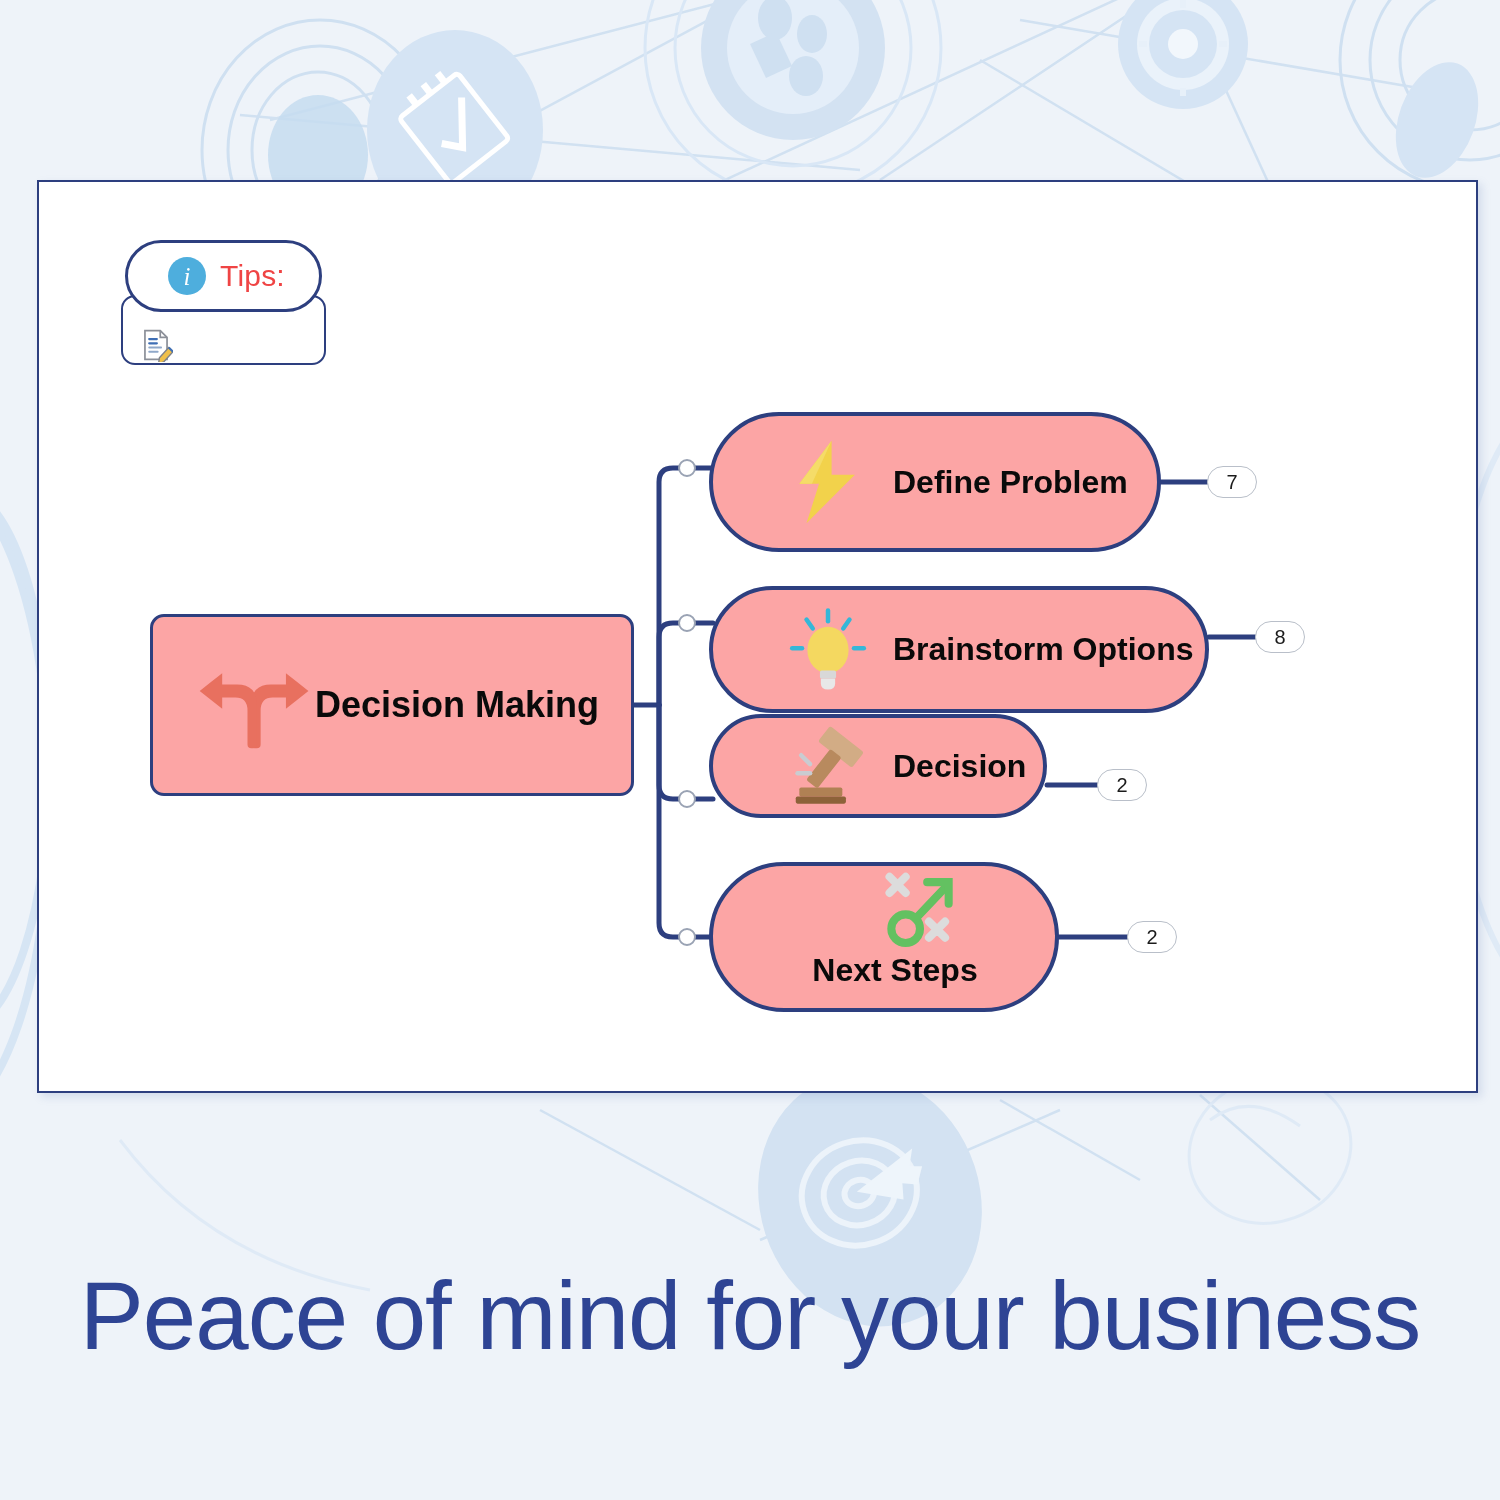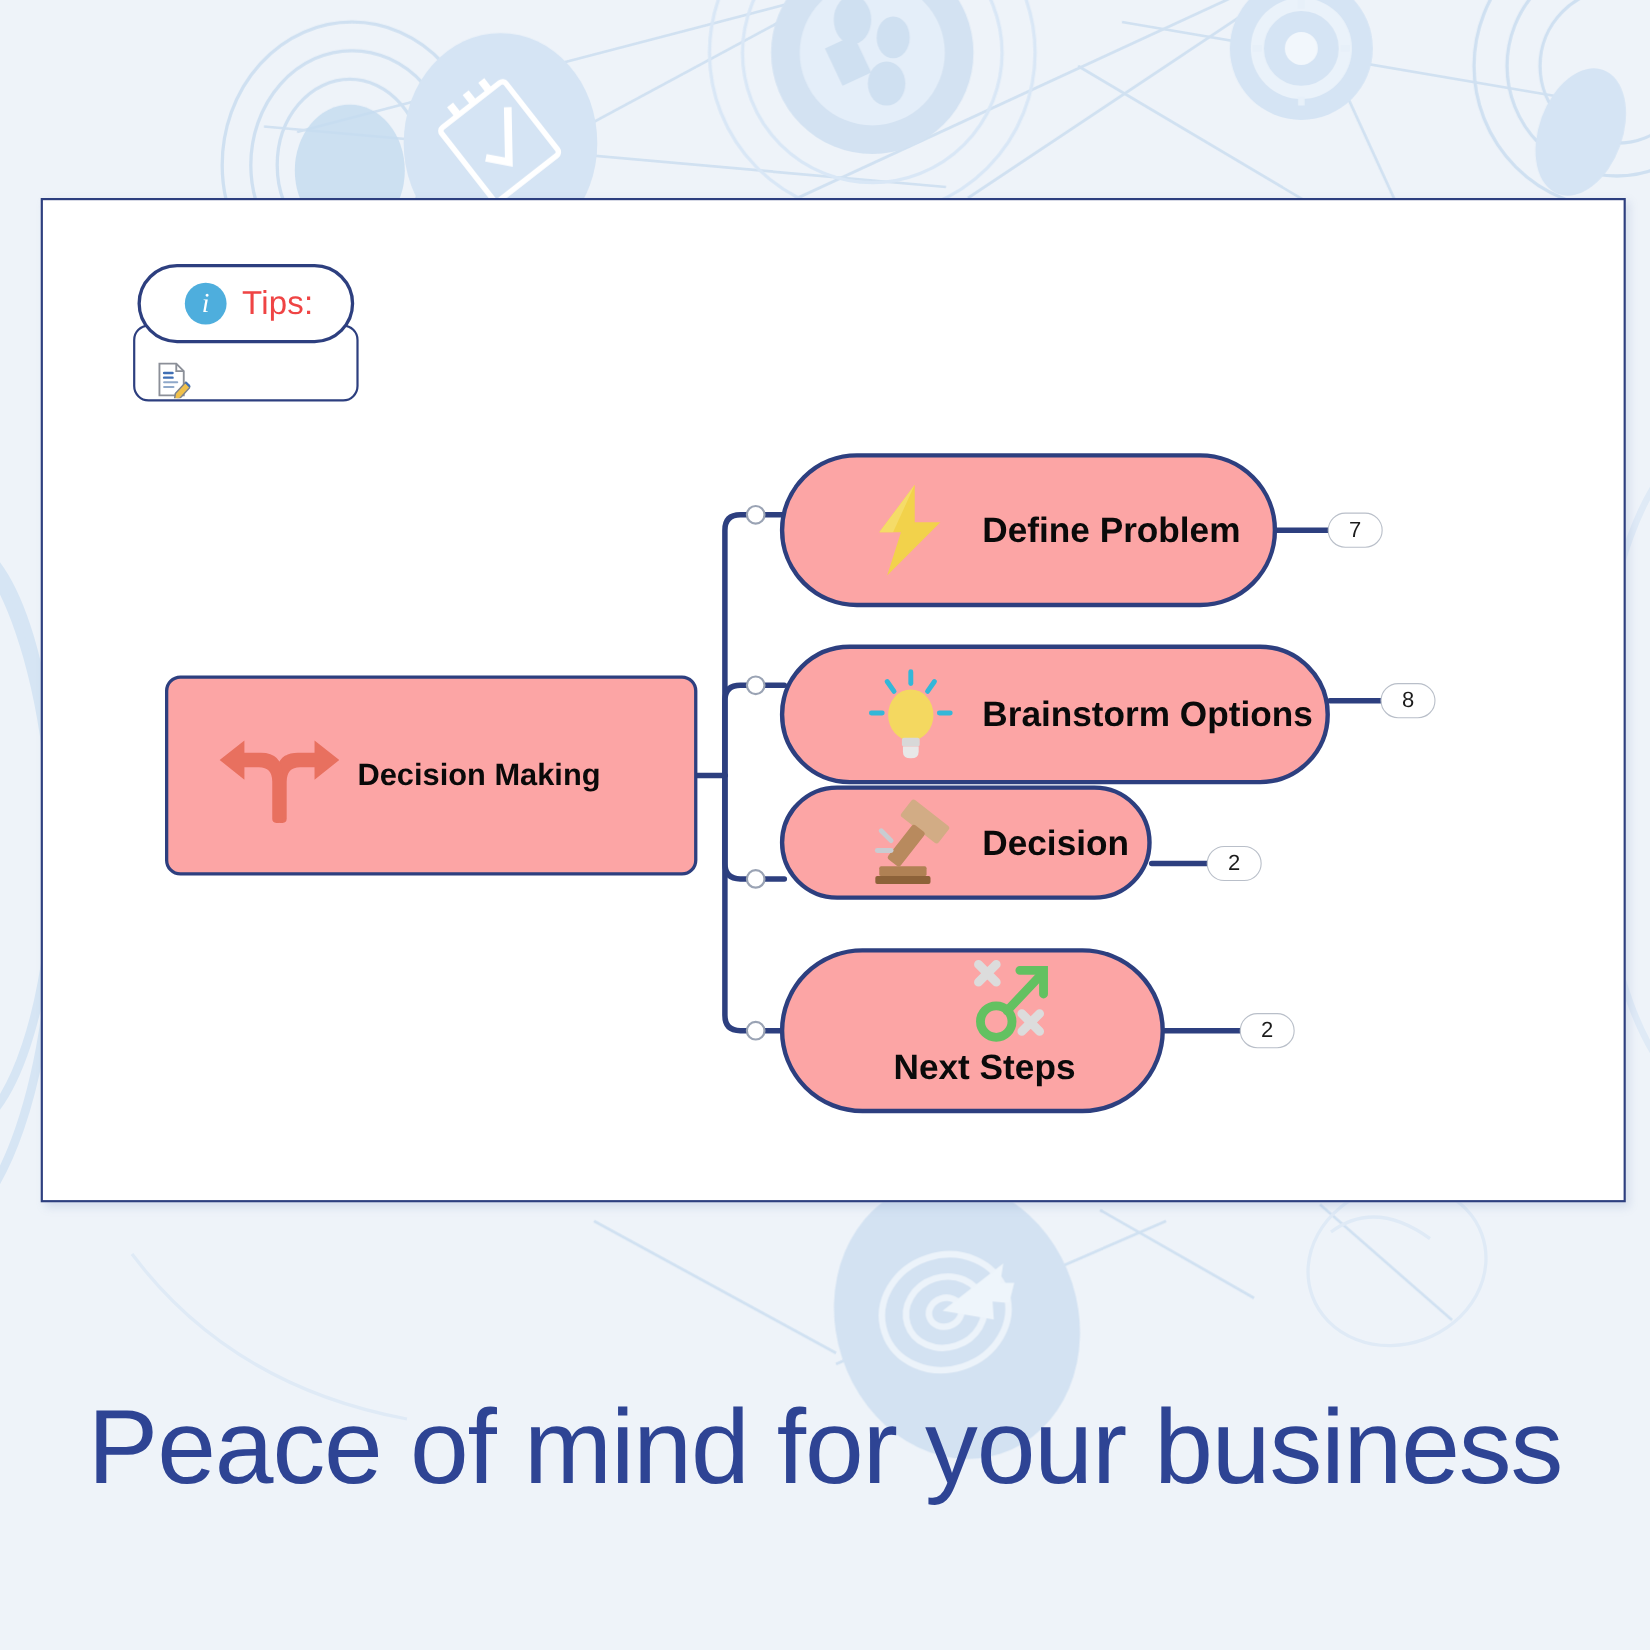--- a/index.html
+++ b/index.html
@@ -53,21 +53,21 @@
 
   .node{
     position:absolute;background:#fca5a5;box-sizing:border-box;
     border:4px solid #2d3f7f;
     display:flex;align-items:center;font-weight:bold;
   }
   #node-root{
     left:113px;top:434px;width:484px;height:182px;border-radius:14px;border-width:3px;
   }
   #node-root .node-icon{margin-left:42px;width:120px;height:90px;}
-  #node-root .node-label{font-size:28px;color:#0a0a0a;margin-left:10px;}
+  #node-root .node-label{font-size:36px;color:#0a0a0a;margin-left:0;}
 
   .child-node{border-radius:80px;}
   .child-node .node-icon{margin-left:72px;width:86px;height:86px;flex:0 0 auto;}
   .child-node .node-label{font-size:32px;color:#0a0a0a;margin-left:22px;white-space:nowrap;}
 
   #node-define   {left:672px;top:232px;width:452px;height:140px;}
   #node-brainstorm{left:672px;top:382px;width:500px;height:127px;margin-top:24px;}
   #node-decision {left:672px;top:534px;width:338px;height:104px;}
   #node-next     {left:672px;top:682px;width:350px;height:150px;flex-direction:column;}
 

